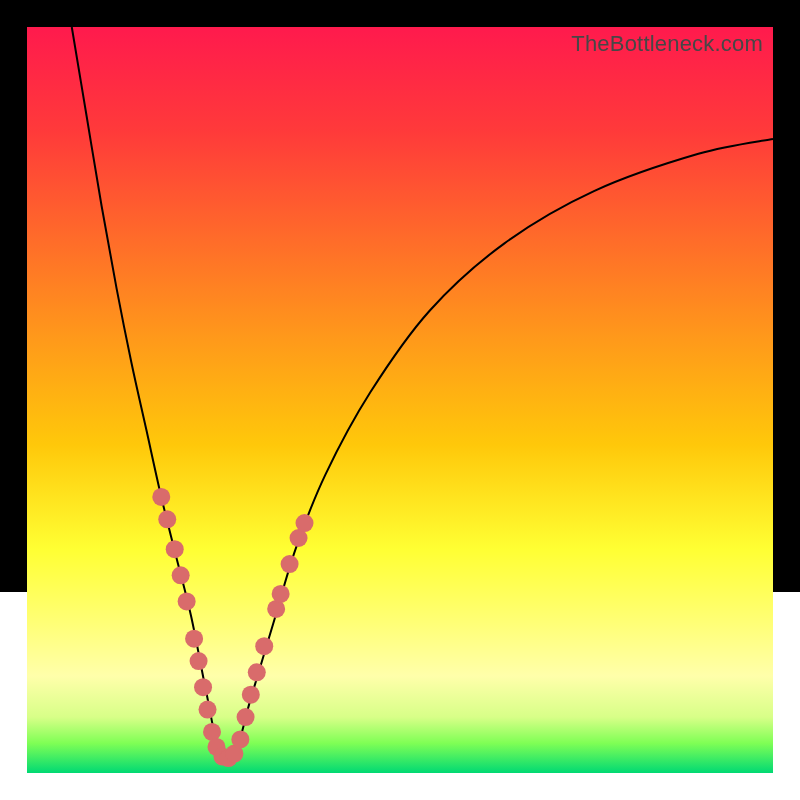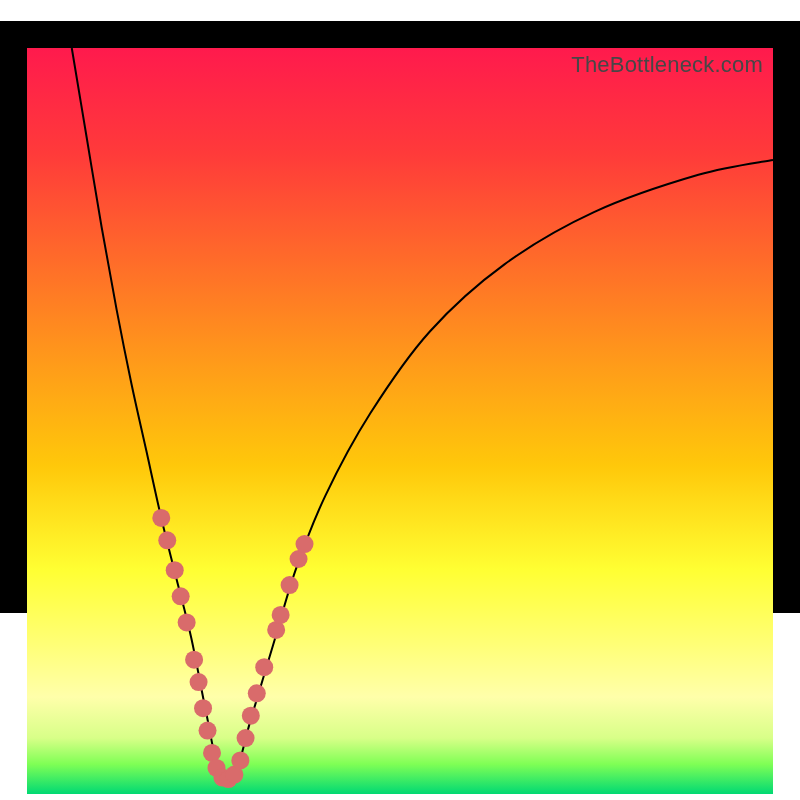--- a/index.html
+++ b/index.html
@@ -9,21 +9,20 @@
     height: 800px;
     overflow: hidden;
     font-family: Arial, Helvetica, sans-serif;
   }
   .frame {
     width: 800px;
     height: 592px;
     background: #000;
     position: relative;
     box-sizing: border-box;
-    margin-top: 21px;
   }
   .plot {
     position: absolute;
     left: 27px;
     top: 27px;
     width: 746px;
     height: 746px;
     background: linear-gradient(to bottom,
       #ff1a4d 0%,
       #ff3a3a 14%,

